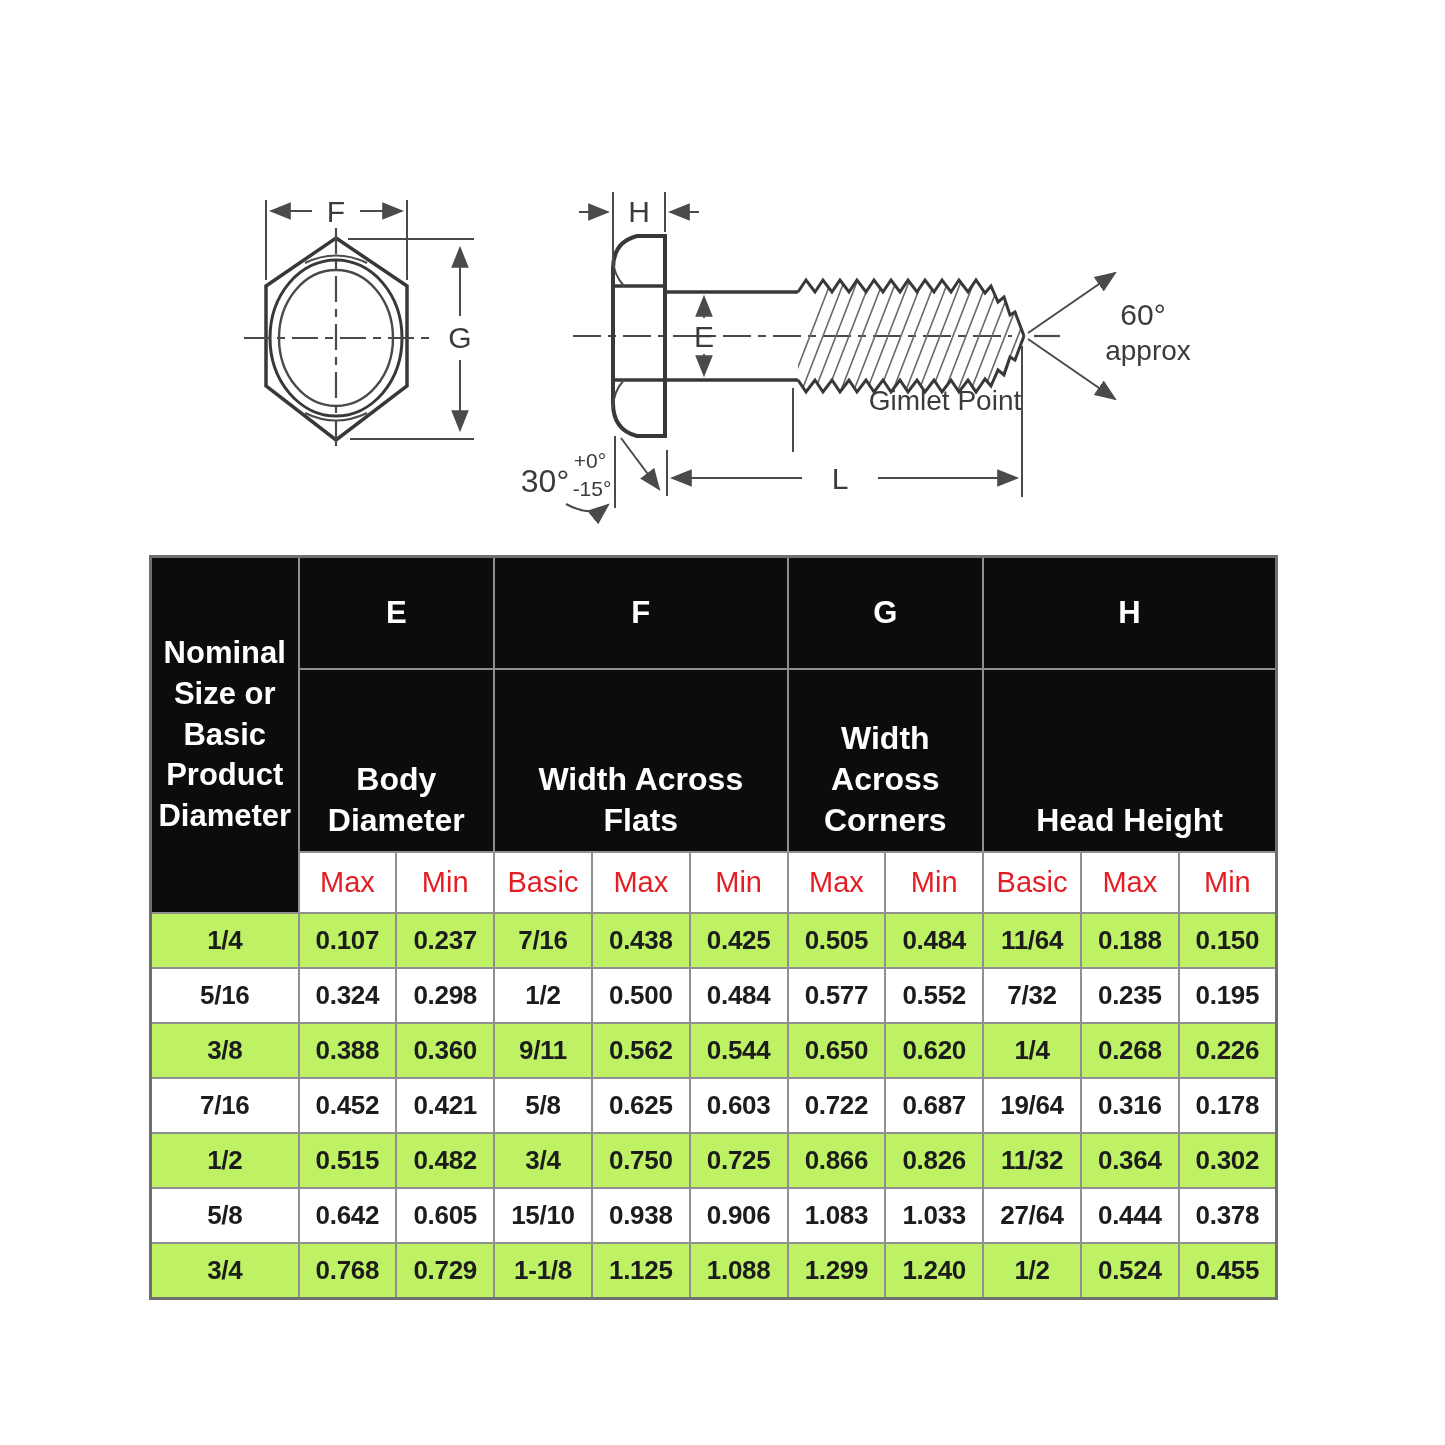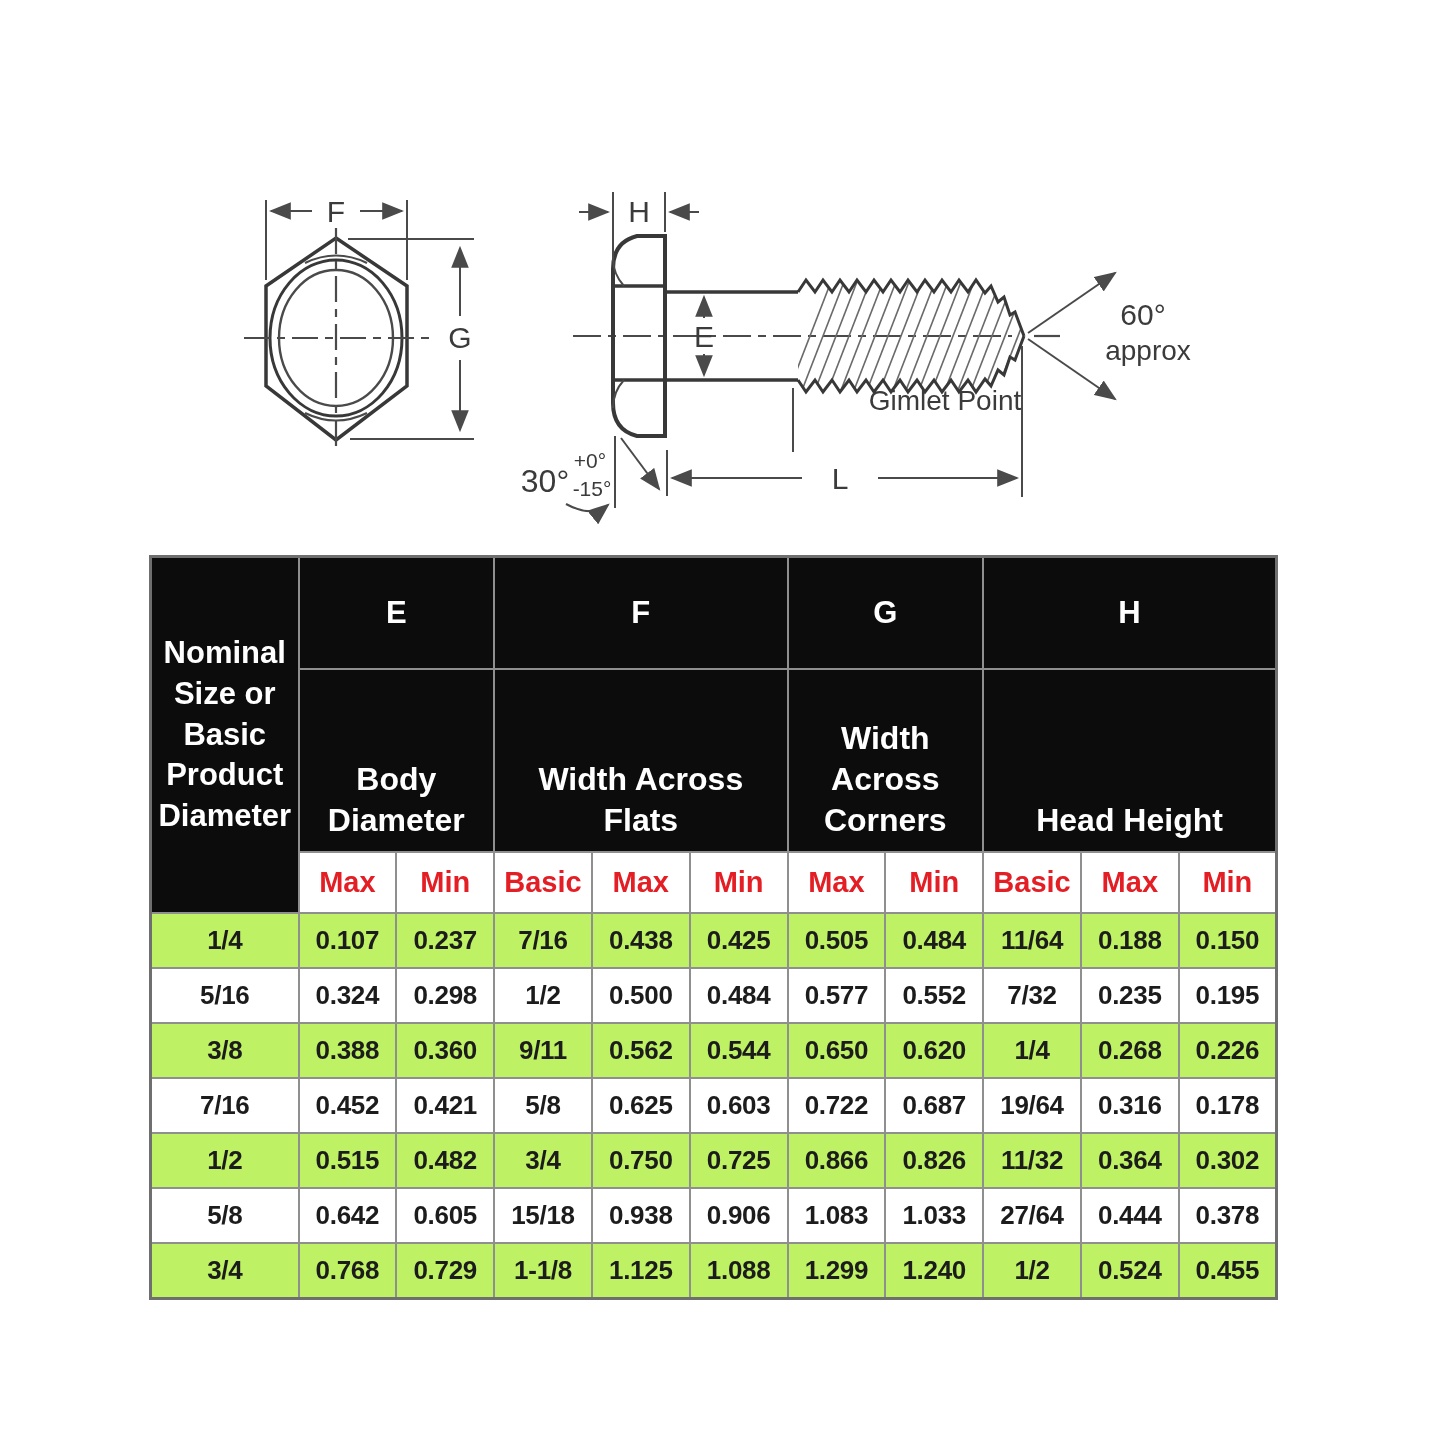--- a/index.html
+++ b/index.html
@@ -10,21 +10,21 @@
   .t30{font-size:30px;} .t32{font-size:32px;} .t21{font-size:21px;} .t28{font-size:28px;}
 
   table.spec{position:absolute;left:149px;top:555px;width:1126px;border-collapse:collapse;
              table-layout:fixed;border:3px solid #6f6f6f;}
   table.spec td{border:2px solid #8f8f8f;text-align:center;padding:0;overflow:hidden;}
   td.hdr{background:#0c0c0c;color:#ffffff;font-weight:bold;border-color:#7a7a7a;}
   td.corner{white-space:pre-line;font-size:27px;line-height:1.32;vertical-align:middle;}
   tr.letters td{height:110px;font-size:31px;vertical-align:middle;}
   tr.groups td{height:171px;vertical-align:bottom;padding-bottom:10px;font-size:32px;
                line-height:1.28;white-space:pre-line;}
-  tr.subs td{height:59px;background:#ffffff;color:#e31e24;font-weight:bold;font-size:29px;vertical-align:middle;}
+  tr.subs td{height:59px;background:#ffffff;color:#e31e24;font-weight:normal;font-size:29px;vertical-align:middle;}
   tr.data td{height:53px;font-size:26px;font-weight:bold;color:#1c1c1c;vertical-align:middle;letter-spacing:-0.3px;}
   tr.shade td{background:#bef264;margin-left:29px;}
   tr.plain td{background:#ffffff;}
 </style>
 </head>
 <body>
 
 <div class="canvas">
 
   <svg class="drawing" width="1445" height="555" viewBox="0 0 1445 555">
@@ -231,21 +231,21 @@
         <td>0.866</td>
         <td>0.826</td>
         <td>11/32</td>
         <td>0.364</td>
         <td>0.302</td>
       </tr>
       <tr class="data plain">
         <td>5/8</td>
         <td>0.642</td>
         <td>0.605</td>
-        <td>15/18</td>
+        <td>15/10</td>
         <td>0.938</td>
         <td>0.906</td>
         <td>1.083</td>
         <td>1.033</td>
         <td>27/64</td>
         <td>0.444</td>
         <td>0.378</td>
       </tr>
       <tr class="data shade">
         <td>3/4</td>

